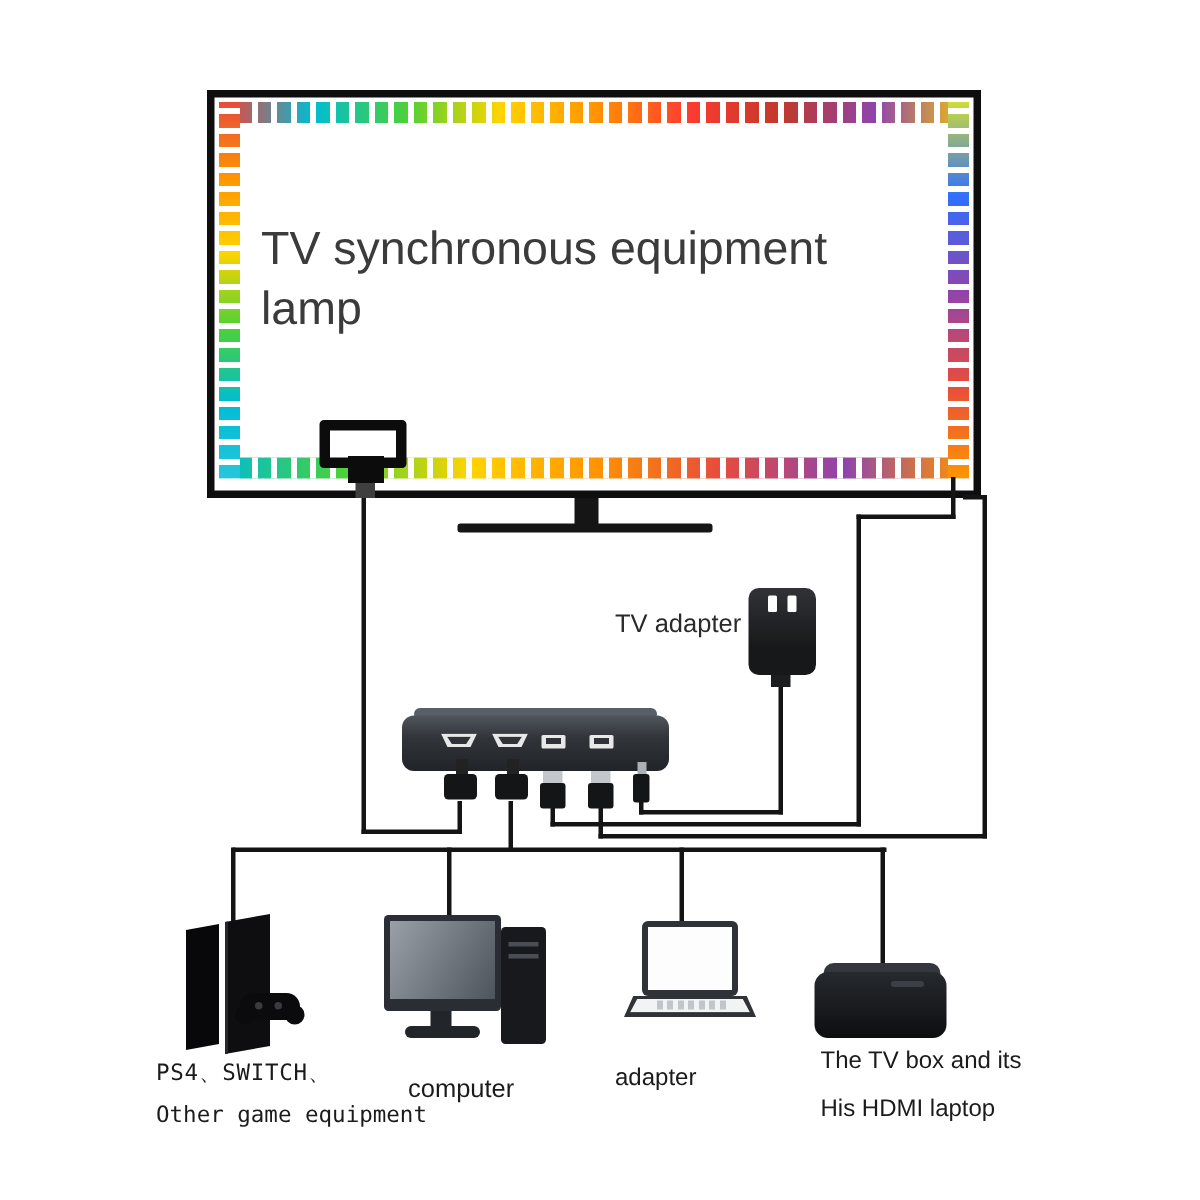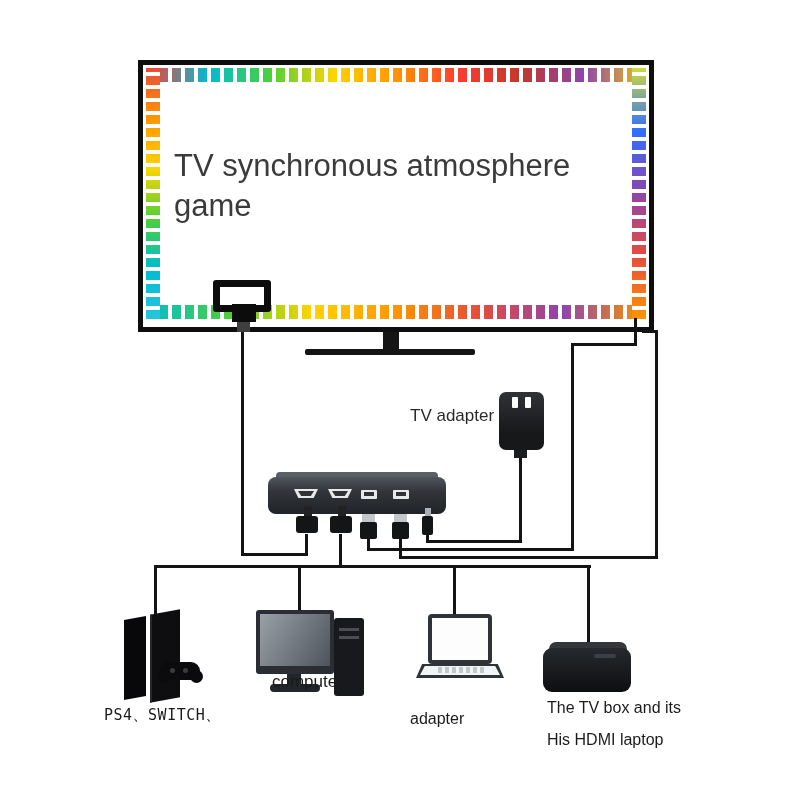--- a/index.html
+++ b/index.html
@@ -101,21 +101,21 @@
 </head>
 <body>
 
 <div class="stage">
 
   <div class="tv-frame"></div>
   <div class="strip strip-top"></div>
   <div class="strip strip-bottom"></div>
   <div class="strip strip-left"></div>
   <div class="strip strip-right"></div>
-  <div class="tv-label">TV synchronous atmosphere game</div>
+  <div class="tv-label">TV synchronous equipment lamp</div>
 
   <div class="camera-conn"></div>
   <div class="camera-outer"></div>
   <div class="camera-tab"></div>
 
   <div class="stand-neck"></div>
   <div class="stand-bar"></div>
 
   <div class="cable" style="left:241px;top:330px;width:3px;height:226px;"></div>
   <div class="cable" style="left:241px;top:553px;width:67px;height:3px;"></div>
@@ -191,18 +191,19 @@
   <div class="lap-screen-inner"></div>
   <div class="lap-base-outer"></div>
   <div class="lap-base-inner"></div>
   <div class="lap-keys"></div>
 
   <div class="tvbox-top"></div>
   <div class="tvbox-body"></div>
   <div class="tvbox-logo"></div>
 
   <div class="label mono" style="left:104px;top:706px;font-size:15px;letter-spacing:0.5px;">PS4、SWITCH、</div>
-  <div class="label" style="left:272px;top:672px;font-size:17px;">computer</div>
+  <div class="label mono" style="left:104px;top:734px;font-size:15px;">Other game equipment</div>
+  <div class="label" style="left:272px;top:716px;font-size:17px;">computer</div>
   <div class="label" style="left:410px;top:710px;font-size:16px;">adapter</div>
   <div class="label" style="left:547px;top:699px;font-size:16px;text-align:center;">The TV box and its</div>
   <div class="label" style="left:547px;top:731px;font-size:16px;">His HDMI laptop</div>
 
 </div>
 
 </body></html>

